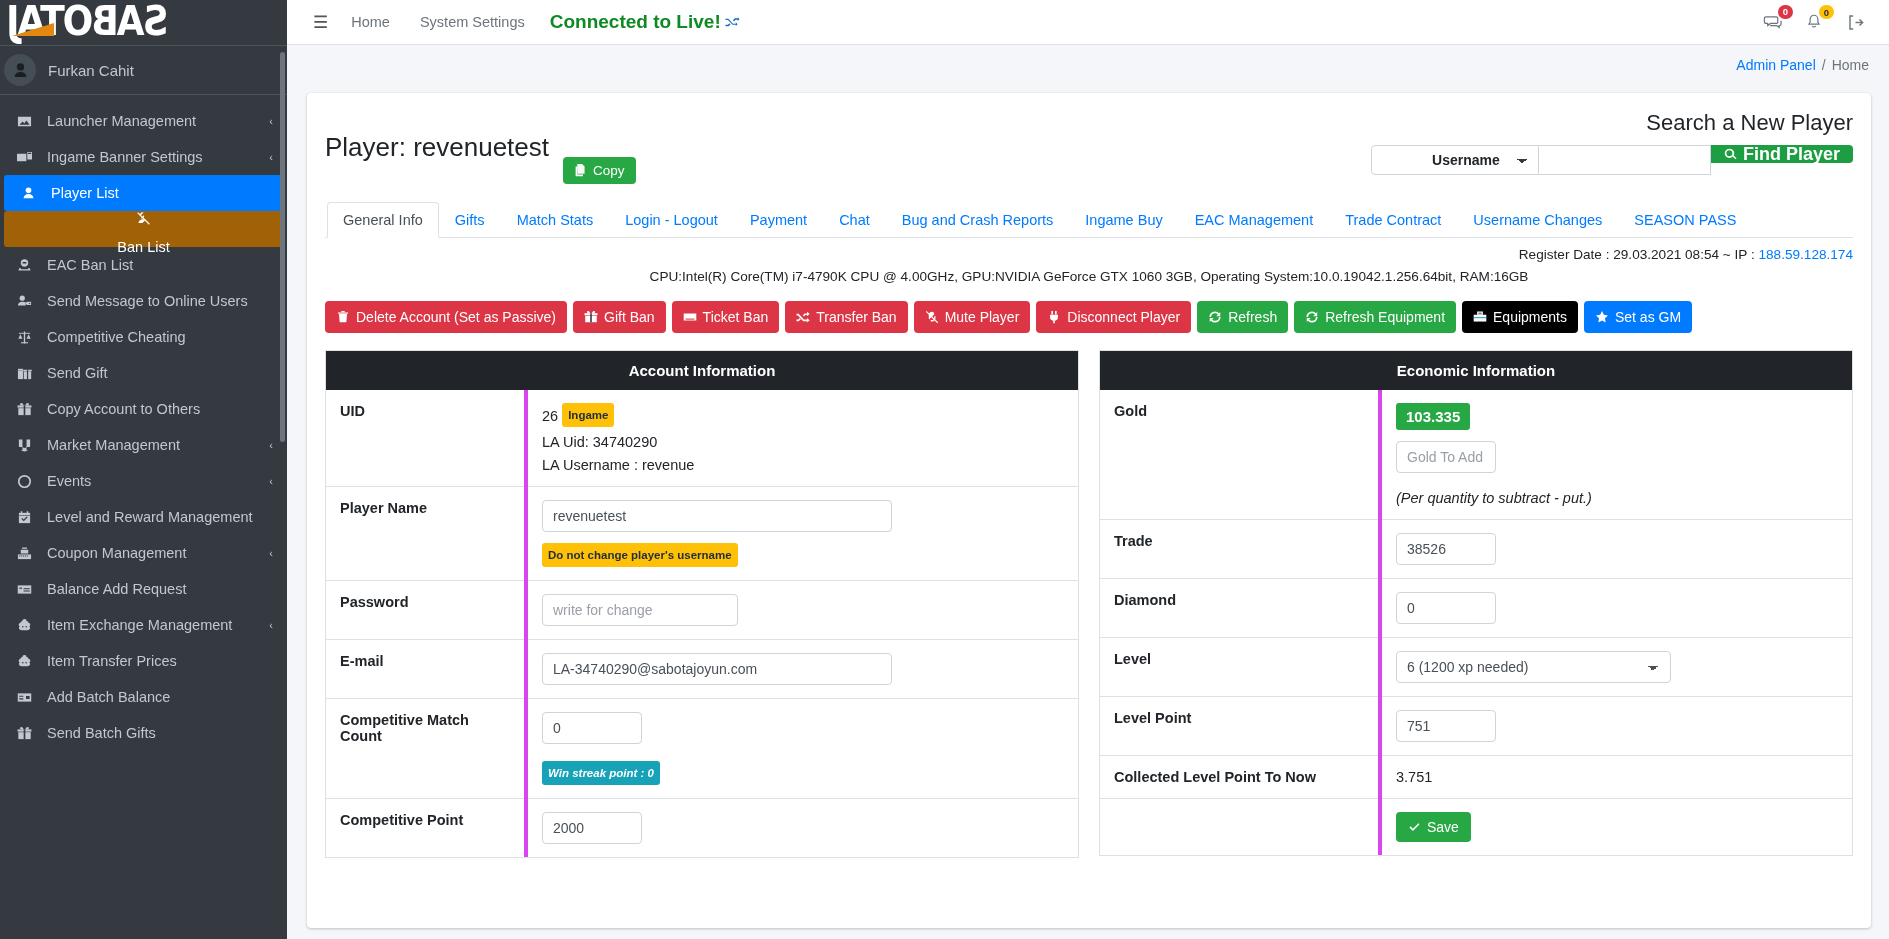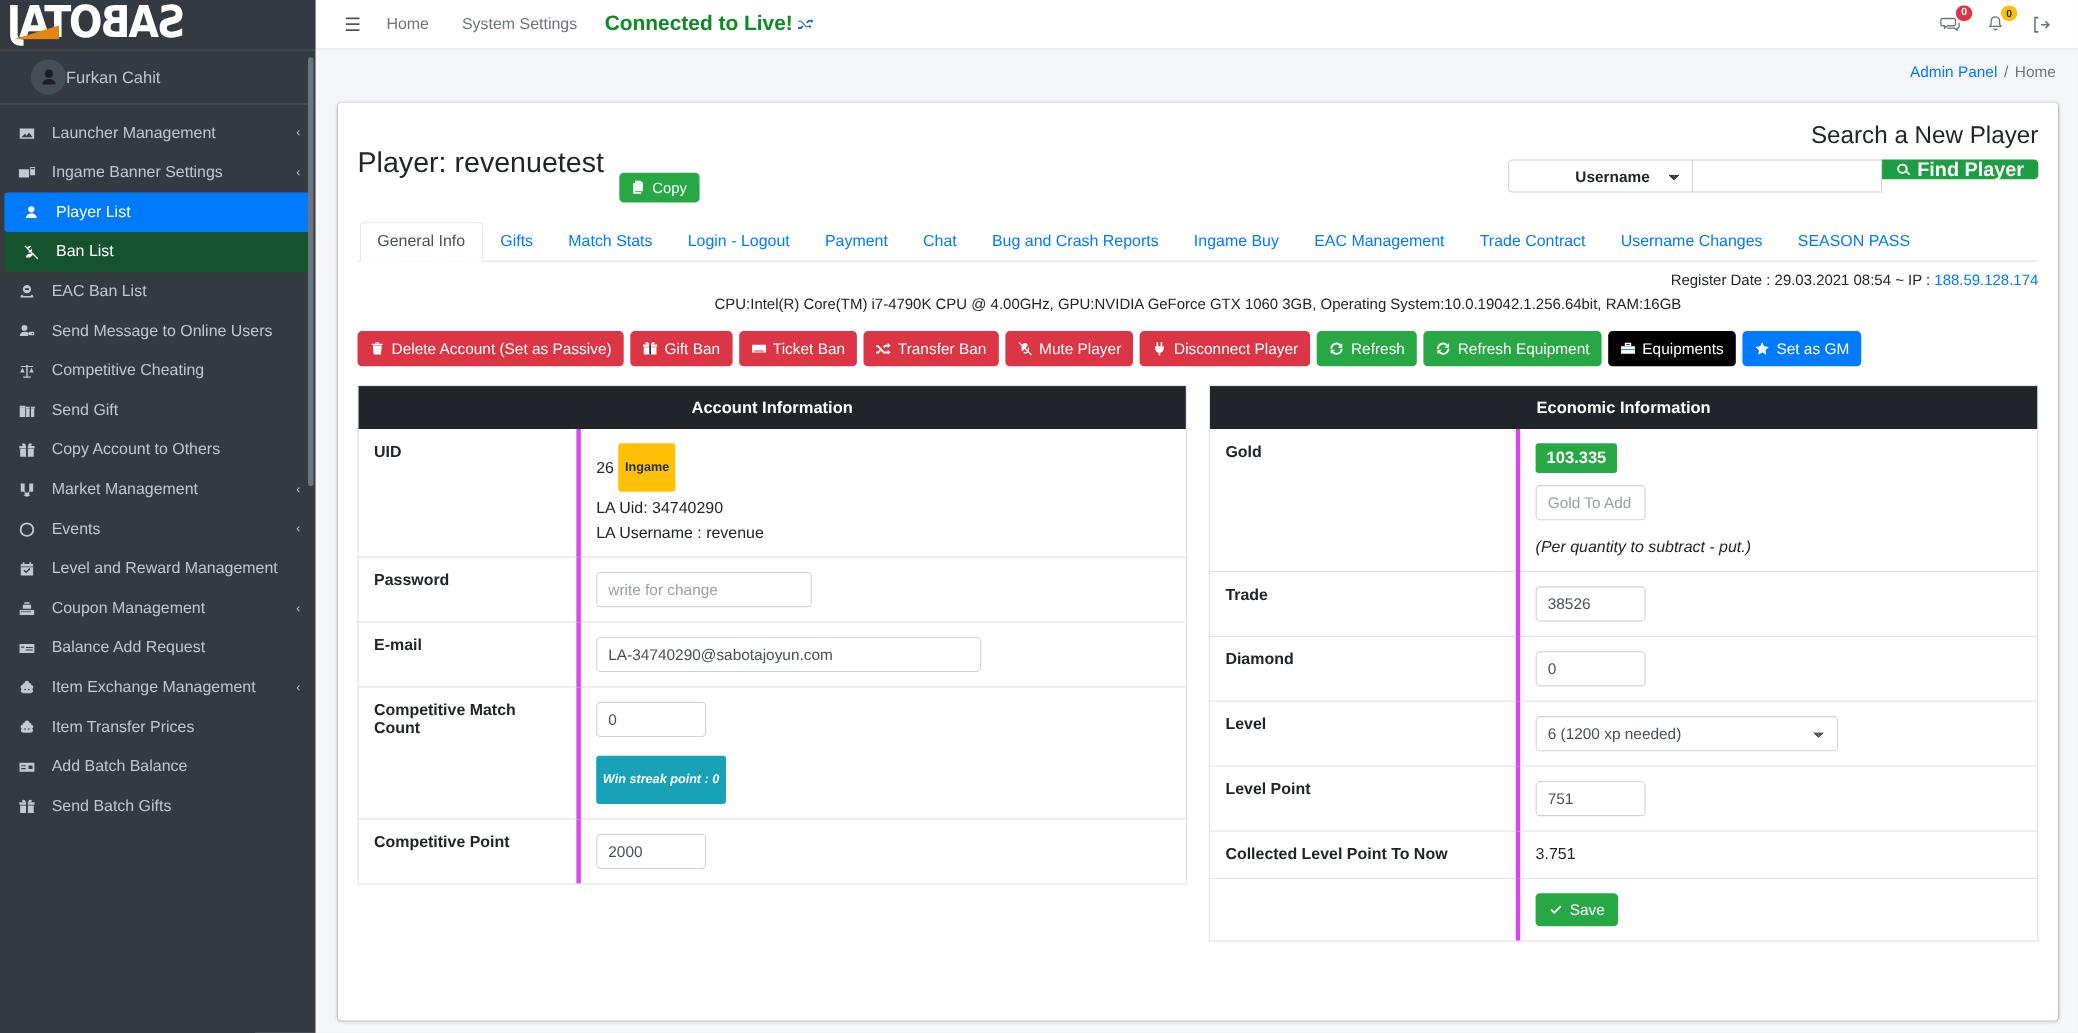--- a/index.html
+++ b/index.html
@@ -35,21 +35,21 @@
     transform-origin: center;
     font-stretch: condensed;
   }
   .logo-bar {
     position: absolute; left: 6px; bottom: 9px;
     width: 42px; height: 13px; background: #e2870f;
     clip-path: polygon(0 100%, 100% 100%, 100% 0);
   }
   .user-box {
     height: 50px; display: flex; align-items: center;
-    padding: 0 28px; gap: 0;
+    padding: 0 4px; gap: 12px;
     border-bottom: 1px solid #4b545c;
     border-top: 1px solid #4b545c;
   }
   .avatar {
     width: 32px; height: 32px; border-radius: 50%;
     background: #454d55; display: flex; align-items: center; justify-content: center;
     color: #1b1f22; font-size: 19px;
   }
   .user-name { color: #c2c7d0; font-size: 15px; }
   .nav { padding-top: 8px; }
@@ -60,21 +60,21 @@
     color: #c2c7d0; font-size: 14.5px;
     cursor: pointer;
     position: relative;
   }
   .nav-item .ico {
     width: 20px; display: flex; align-items: center; justify-content: center;
     font-size: 15px; color: #c2c7d0; flex-shrink: 0;
   }
   .nav-item.active { background: #007bff; color: #fff; border-radius: 3px; margin: 0 4px; }
   .nav-item.active .ico { color: #fff; }
-  .nav-item.hover { background: #14532d; color: #fff; border-radius: 3px; margin: 0 4px; }
+  .nav-item.hover { background: #a16207; color: #fff; border-radius: 3px; margin: 0 4px; flex-direction: column; }
   .nav-item.hover .ico { color: #fff; }
   .nav-item .chev { position: absolute; right: 14px; font-size: 11px; color: #c2c7d0; }
   .sb-scroll {
     position: absolute; right: 2px; top: 52px;
     width: 5px; height: 390px; border-radius: 3px;
     background: #6c757d;
   }
 
   
   .main { flex: 1; height: 939px; background: #f4f6f9; position: relative; overflow: hidden; }
@@ -180,21 +180,21 @@
     font-weight: 700; font-size: 15px; padding: 11px 0;
   }
   table.pt { width: 100%; border-collapse: collapse; }
   table.pt td { border-top: 1px solid #dee2e6; padding: 13px 14px; vertical-align: top; }
   table.pt tr:first-child td { border-top: none; }
   td.lbl { width: 200px; font-weight: 700; font-size: 14.5px; color: #212529; border-right: 4px solid #d946ef; }
   td.val { font-size: 14.5px; color: #212529; }
   .panel.econ td.lbl { width: 280px; }
 
   .tag {
-    display: inline-block; padding: 16px 6px; border-radius: 3px;
+    display: inline-block; padding: 6px 6px; border-radius: 3px;
     font-size: 11.5px; font-weight: 700; color: #1f2d3d; background: #ffc107;
     vertical-align: 2px;
   }
   .tag-teal { background: #17a2b8; color: #fff; }
   .tag-green { background: #28a745; color: #fff; font-size: 15px; padding: 5px 10px; }
   .sub-line { font-size: 14.5px; color: #212529; margin-top: 7px; }
   .input {
     height: 32px; border: 1px solid #ced4da; border-radius: 4px;
     padding: 0 10px; font-size: 14px; color: #495057;
     font-family: "Liberation Sans", sans-serif; background: #fff;
@@ -635,20 +635,27 @@
                 <tr>
               <td class="lbl">UID</td>
               <td class="val">
                 <span>26</span>
                 <span class="tag">Ingame</span>
                 <div class="sub-line">LA Uid: 34740290</div>
                 <div class="sub-line">LA Username : revenue</div>
               </td>
             </tr>
             <tr>
+              <td class="lbl">Player Name</td>
+              <td class="val">
+                <input class="input w-lg" type="text" value="revenuetest" style="">
+                <div class="mt10"><span class="tag">Do not change player's username</span></div>
+              </td>
+            </tr>
+            <tr>
               <td class="lbl">Password</td>
               <td class="val">
                 <input class="input w-md" type="text" placeholder="write for change" style="">
               </td>
             </tr>
             <tr>
               <td class="lbl">E-mail</td>
               <td class="val">
                 <input class="input w-lg" type="text" value="LA-34740290@sabotajoyun.com" style="">
               </td>

